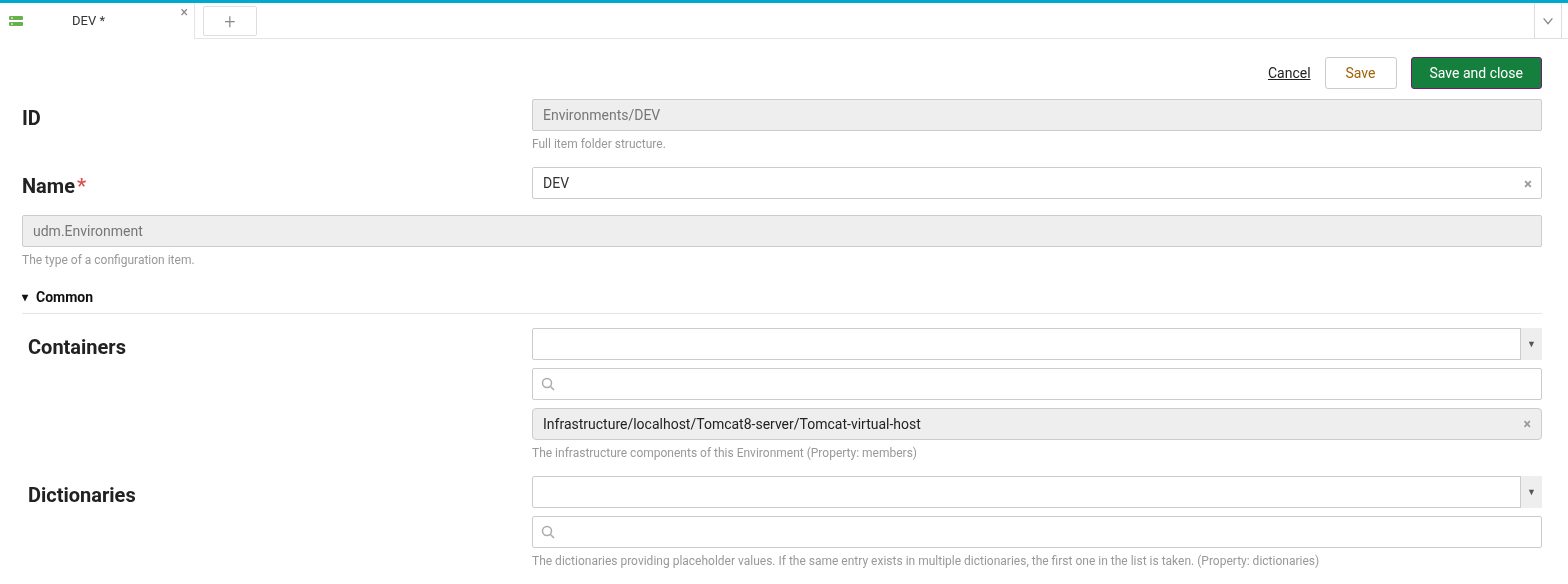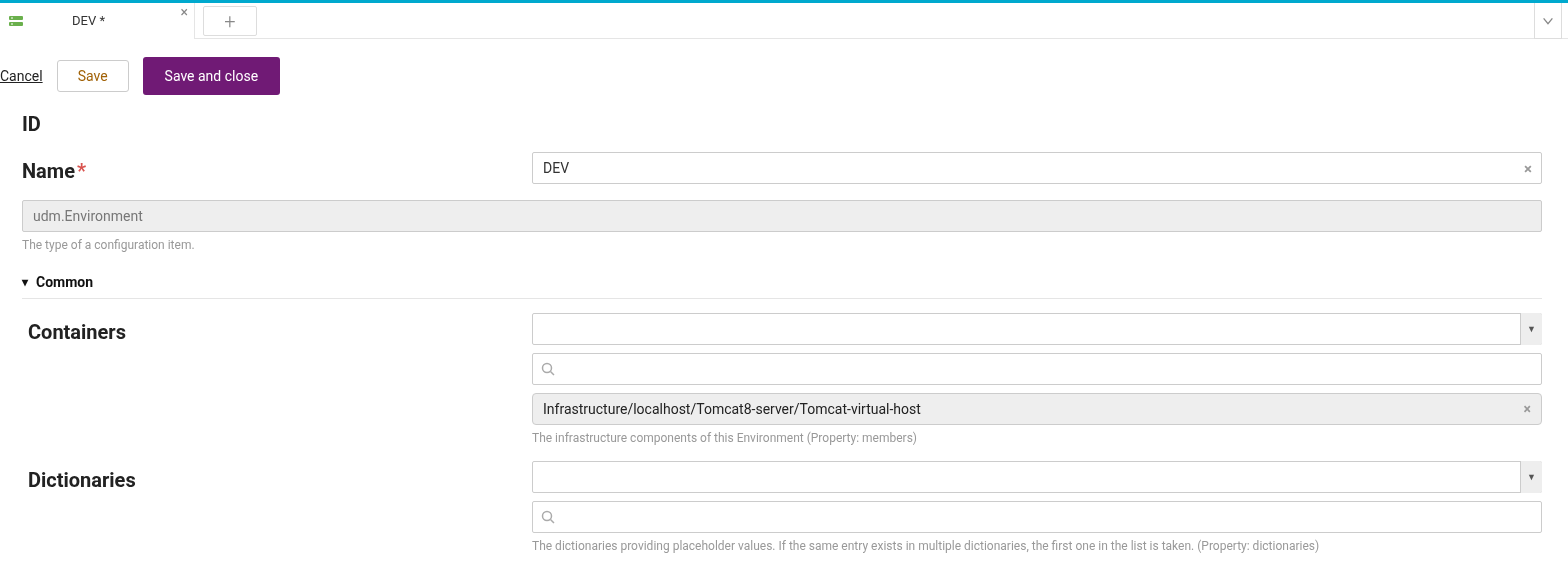--- a/index.html
+++ b/index.html
@@ -6,24 +6,24 @@
   html, body { width: 1568px; height: 584px; overflow: hidden; background: #fff; }
   .topbar { height: 3px; background: #00a9ce; }
   .tabrow { display: flex; align-items: center; height: 36px; border-bottom: 1px solid #e5e5e5; position: relative; }
   .tab { display: flex; align-items: center; height: 36px; padding: 0 14px 0 8px; border-right: 1px solid #e5e5e5; font-size: 13px; color: #333; position: relative; min-width: 195px; background:#fff;gap:36px; }
   .tab .icon-box { width: 22px; height: 16px; margin-right: 6px; display:flex; align-items:center; justify-content:center; }
   .tab-close { position: absolute; right: 6px; top: 2px; font-size: 14px; color: #888; cursor: pointer; line-height: 1; }
   .tab-add { width: 54px; height: 30px; border: 1px solid #ddd; margin-left: 8px; display:flex; align-items:center; justify-content:center; color:#888; font-size: 20px; font-weight: 300; cursor:pointer; border-radius:2px; }
   .tab-expand { position:absolute; right:6px; top:0; height:36px; width:28px; display:flex; align-items:center; justify-content:center; border:1px solid #ddd; border-top:none; cursor:pointer; }
   .tab-expand svg { width:14px; height:14px; }
 
-  .action-row { display:flex; align-items:center; gap: 14px; padding: 18px 26px 10px 0; }
+  .action-row { display:flex; justify-content:flex-end; align-items:center; gap: 14px; padding: 18px 26px 10px 0; }
   .link-cancel { font-size: 14px; color:#222; text-decoration: underline; cursor:pointer; }
   .btn-save { font-size:14px; color:#a16207; background:#fff; border:1px solid #ccc; padding:7px 20px; border-radius:3px; cursor:pointer; }
-  .btn-save-close { font-size:14px; color:#fff; background:#701a75; border:4px solid #701a75; padding:7px 18px; border-radius:3px; cursor:pointer; }
+  .btn-save-close { font-size:14px; color:#fff; background:#15803d; border:1px solid #701a75; padding:7px 18px; border-radius:3px; cursor:pointer; }
 
   .form { padding: 0 26px 0 22px; }
   .row { display:flex; align-items:flex-start; margin-bottom: 16px; }
   .lbl { width: 510px; font-size:20px; color:#222; padding-top:7px;font-weight:bold; }
   .req { color:#d9534f; margin-left:2px; }
   .fld { flex:1; }
   .inp { width:100%; height:32px; border:1px solid #ccc; border-radius:2px; padding:0 10px; font-size:14px; color:#333; }
   .inp[disabled] { background:#eee; color:#777; }
   .inp-clearable { position:relative; }
   .inp-clearable .clear-x { position:absolute; right:10px; top:8px; color:#999; font-size:15px; font-weight:bold; cursor:pointer; }
@@ -75,20 +75,24 @@
 <div class="action-row">
   <a class="link-cancel">Cancel</a>
   <button class="btn-save">Save</button>
   <button class="btn-save-close">Save and close</button>
 </div>
 
 <div class="form">
 
   <div class="row">
     <div class="lbl">ID</div>
+    <div class="fld">
+      <input class="inp" disabled="" value="Environments/DEV" style="">
+      <div class="help">Full item folder structure.</div>
+    </div>
   </div>
 
   <div class="row">
     <div class="lbl">
       <span>Name</span><span class="req">*</span>
     </div>
     <div class="fld">
       <div class="inp-clearable">
         <input class="inp" value="DEV" style="">
         <span class="clear-x">×</span>

